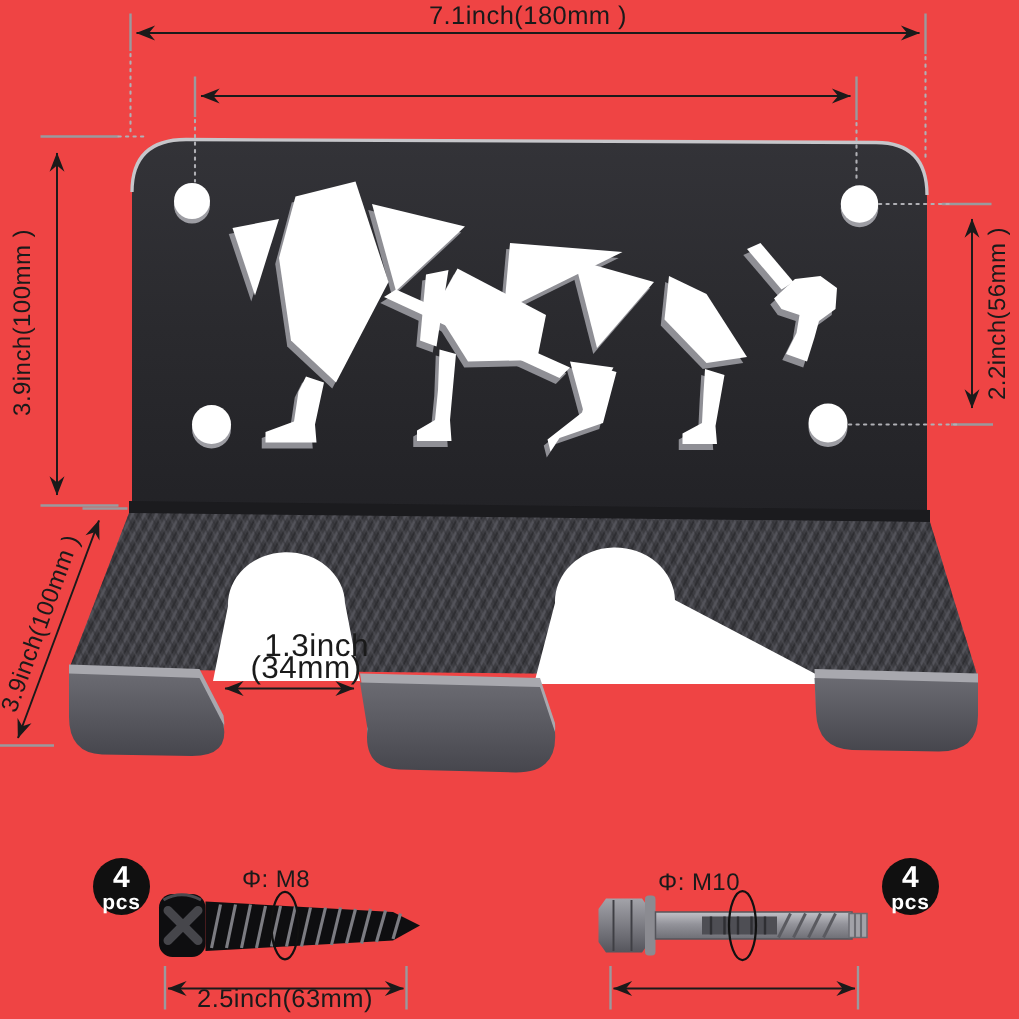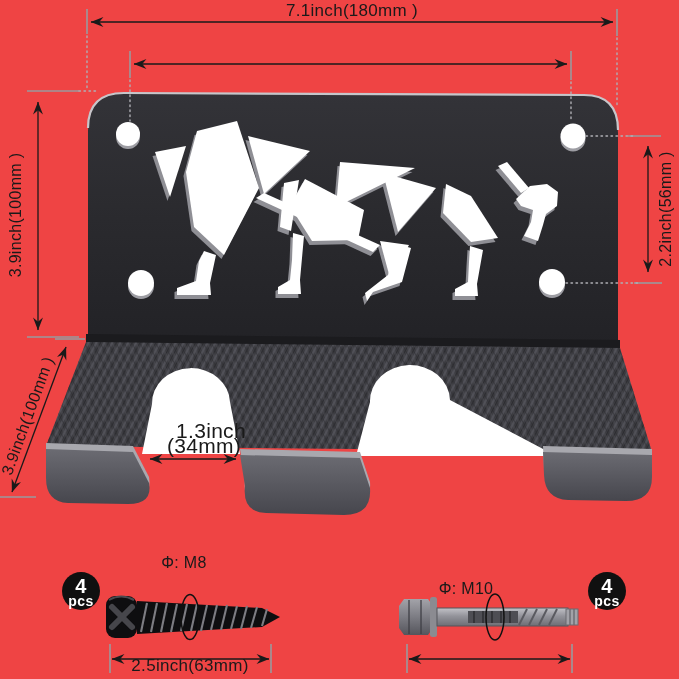--- a/index.html
+++ b/index.html
@@ -203,20 +203,20 @@
 
   <div class="lbl" style="left:352px;top:11px">7.1inch(180mm )</div>
   <div class="lbl md rot90" style="left:16px;top:215px">3.9inch(100mm )</div>
   <div class="lbl md rot90" style="left:666px;top:209px">2.2inch(56mm )</div>
   <div class="lbl md rot70" style="left:28px;top:416px">3.9inch(100mm )</div>
   <div class="lbl sm" style="left:211px;top:431px">1.3inch</div>
   <div class="lbl sm" style="left:204px;top:446px">(34mm)</div>
 
   <div class="lbl badge-num" style="left:81px;top:586px">4</div>
   <div class="lbl badge-sub" style="left:81px;top:601px">pcs</div>
-  <div class="lbl md" style="left:184px;top:563px">Φ: M8</div>
+  <div class="lbl md" style="left:184px;top:587px">Φ: M8</div>
   <div class="lbl" style="left:190px;top:666px">2.5inch(63mm)</div>
 
   <div class="lbl badge-num" style="left:607px;top:586px">4</div>
   <div class="lbl badge-sub" style="left:607px;top:601px">pcs</div>
   <div class="lbl md" style="left:466px;top:589px">Φ: M10</div>
 
 </div>
 
 </body></html>

